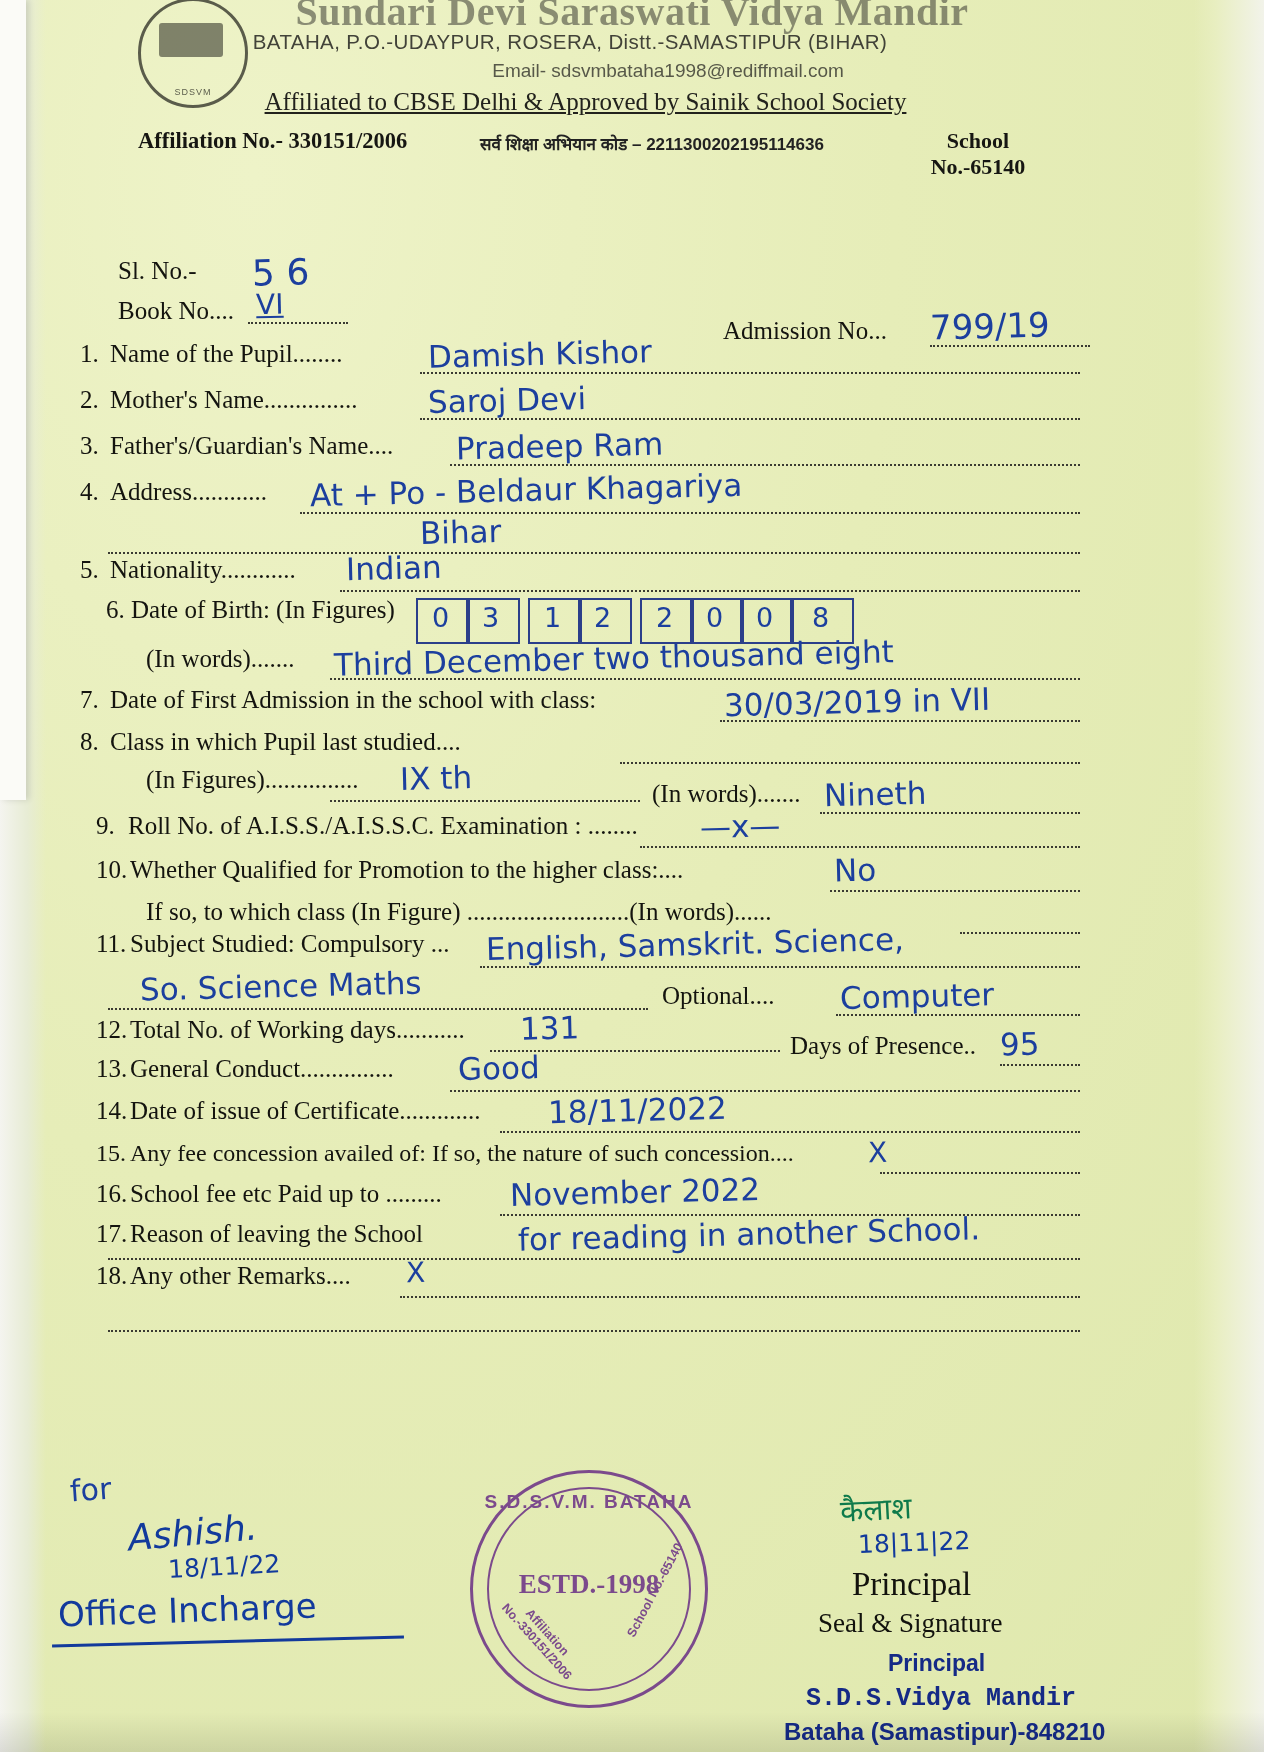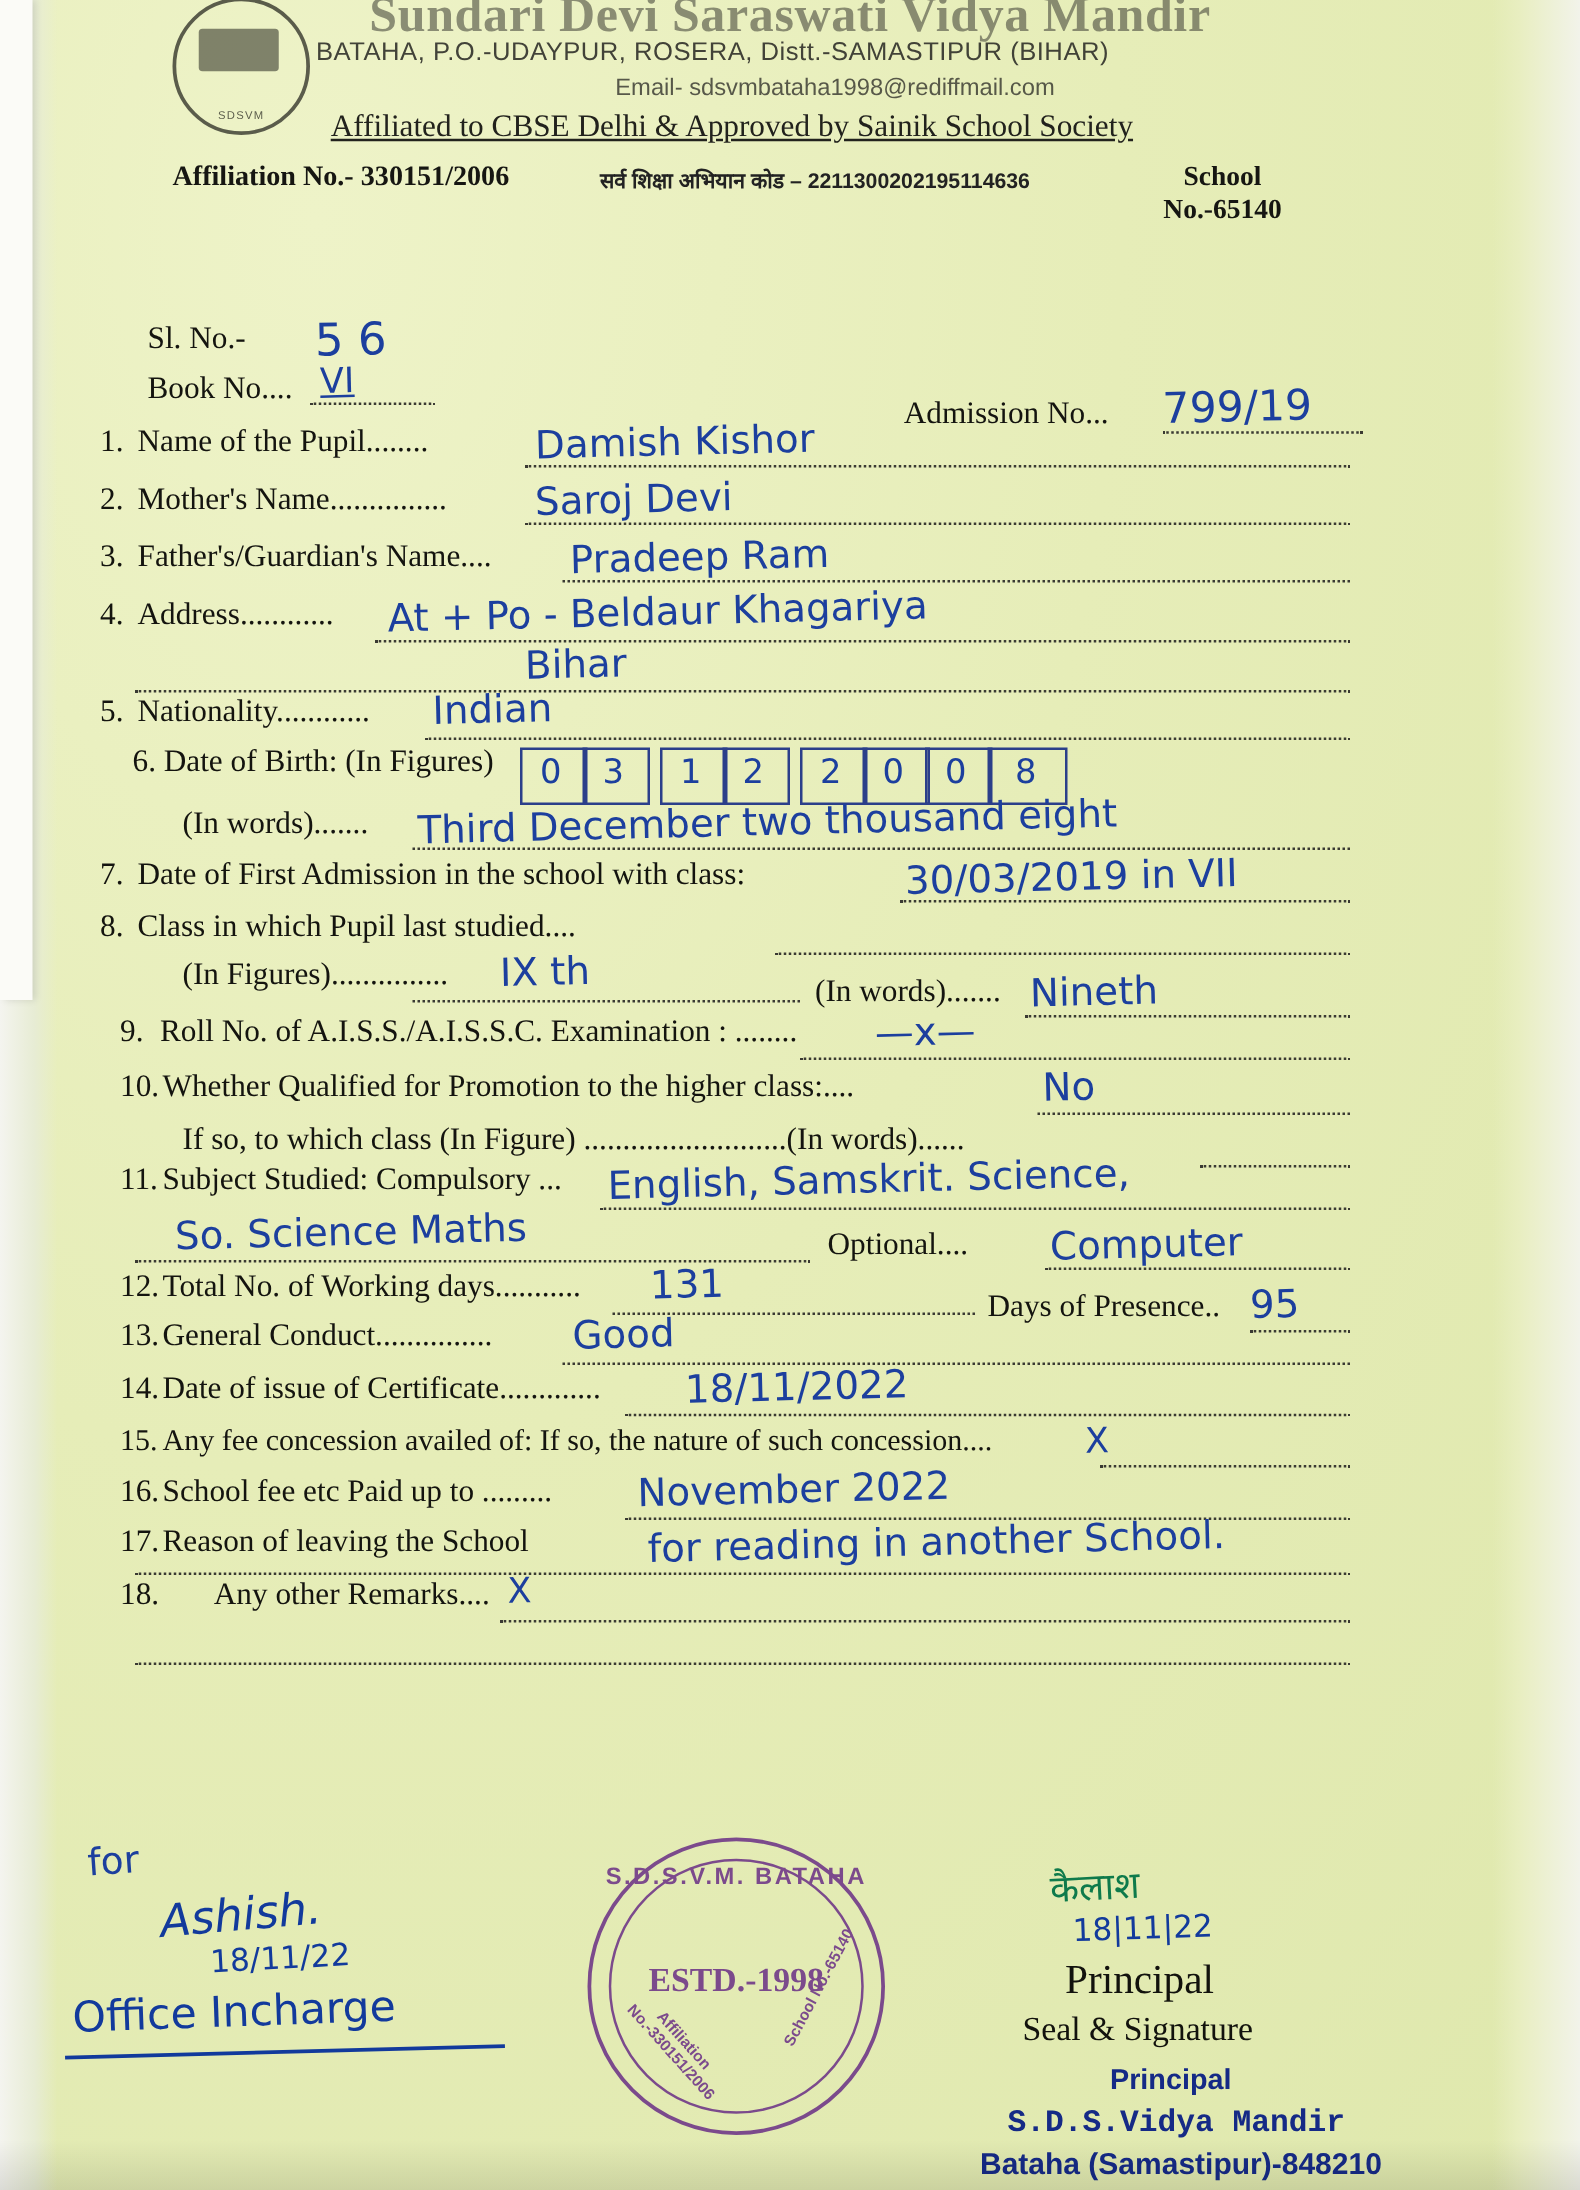--- a/index.html
+++ b/index.html
@@ -323,21 +323,21 @@
   <div class="ln" style="left:130px;top:1180px;">School fee etc Paid up to .........</div>
   <div class="dots" style="left:500px;top:1214px;width:580px;"></div>
   <div class="hw lg" style="left:510px;top:1174px;">November 2022</div>
 
   <div class="ln" style="left:96px;top:1220px;">17.</div>
   <div class="ln" style="left:130px;top:1220px;">Reason of leaving the School</div>
   <div class="dots" style="left:108px;top:1258px;width:972px;"></div>
   <div class="hw lg" style="left:518px;top:1216px;">for  reading  in  another  School.</div>
 
   <div class="ln" style="left:96px;top:1262px;">18.</div>
-  <div class="ln" style="left:130px;top:1262px;margin-left:41px;">Any other Remarks....</div>
+  <div class="ln" style="left:130px;top:1262px;">Any other Remarks....</div>
   <div class="dots" style="left:400px;top:1296px;width:680px;"></div>
   <div class="hw md" style="left:406px;top:1256px;">X</div>
   <div class="dots" style="left:108px;top:1330px;width:972px;"></div>
 
   <div class="for-txt">for</div>
   <div class="sig-office">Ashish.</div>
   <div class="sig-office-date">18/11/22</div>
   <div class="office-label">Office Incharge</div>
   <div class="office-underline"></div>
 

